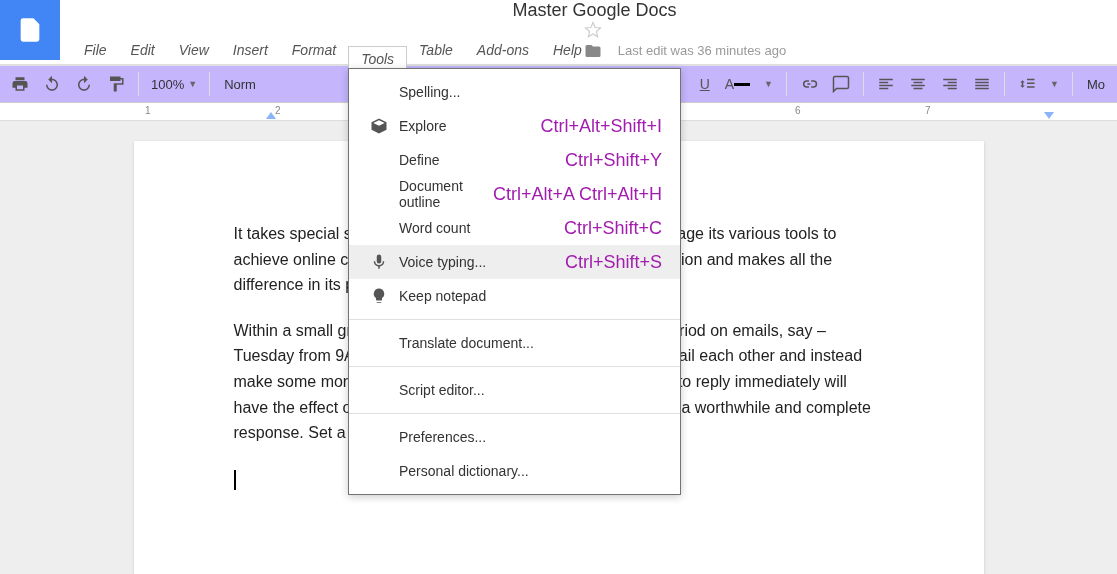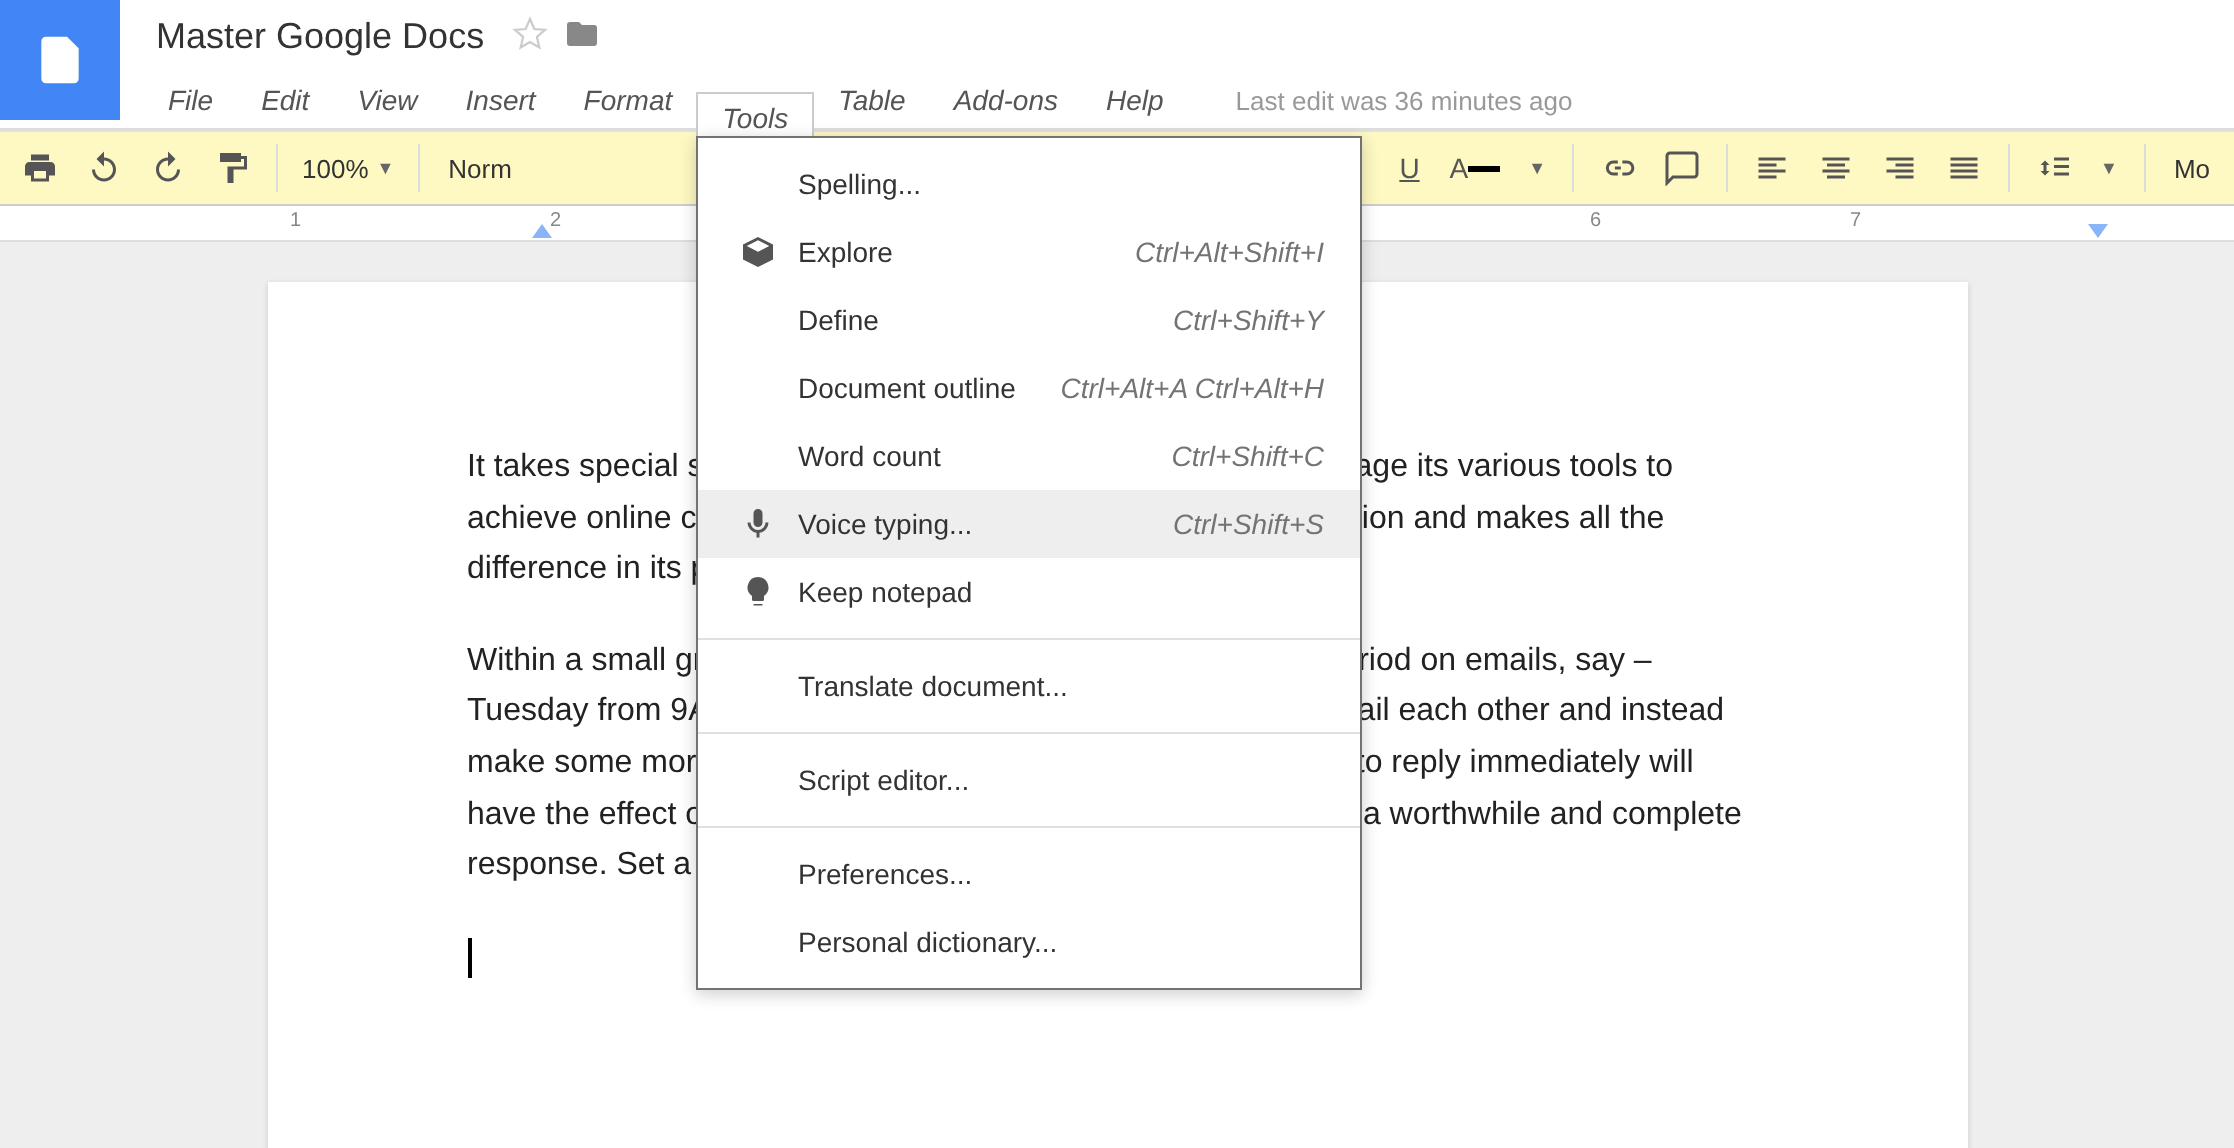--- a/index.html
+++ b/index.html
@@ -1,35 +1,35 @@
 <!DOCTYPE html>
 <html><head>
 <meta charset="utf-8">
 <style>
 * { margin:0; padding:0; box-sizing:border-box; font-family:Arial,sans-serif; }
 body { background:#eee; font-size:14px; color:#333; overflow:hidden; }
 
 .header { background:#fff; border-bottom:1px solid #ddd; position:relative; z-index:10; }
-.titlebar { display:flex; align-items:center; height:36px; }
+.titlebar { display:flex; align-items:center; height:36px;flex-direction:column; }
 .logo { width:60px; height:60px; background:#4285f4; display:flex; align-items:center; justify-content:center; color:#fff; }
 .logo svg { width:28px; height:28px; fill:#fff; }
 .docname { font-size:18px; color:#333; padding:0 6px; margin-left:12px; }
 .star, .folder { margin-left:8px; color:#ccc; cursor:pointer; }
 .star svg, .folder svg { width:18px; height:18px; fill:#ccc; }
 .folder svg { fill:#888; }
 
 .topstack { display:flex; }
 .topright { flex:1; }
 
 .menubar { display:flex; align-items:center; height:28px; padding-left:12px; }
 .menuitem { padding:4px 12px; color:#555; cursor:pointer; font-size:14px;font-style:italic; }
 .menuitem.open { background:#fff; border:1px solid #ccc; border-bottom:none; position:relative; top:8px; }
 .lastedit { margin-left:24px; color:#999; font-size:13px; }
 
-.toolbar { display:flex; align-items:center; height:38px; background:#fef9c3; border-top:1px solid #e0e0e0; border-bottom:1px solid #ccc; padding:0 4px; position:relative; z-index:5; }
+.toolbar { display:flex; align-items:center; height:38px; background:#c4b5fd; border-top:1px solid #e0e0e0; border-bottom:1px solid #ccc; padding:0 4px; position:relative; z-index:5; }
 .tbtn { padding:4px 6px; margin:0 1px; color:#555; cursor:pointer; display:flex; align-items:center; justify-content:center; min-width:24px; height:28px; }
 .tbtn svg { width:18px; height:18px; fill:#555; }
 .tsep { width:1px; height:24px; background:#ddd; margin:0 6px; }
 .zoom { display:flex; align-items:center; padding:0 6px; color:#333; font-size:13px; }
 .zoom .arrow { margin-left:4px; font-size:9px; color:#666; }
 .style { padding:0 8px; color:#333; font-size:13px; }
 .gap { flex:1; }
 
 .textcolor .bar { display:block; width:16px; height:3px; background:#000; margin-top:1px; }
 
@@ -43,21 +43,21 @@
 .page { width:850px; min-height:500px; background:#fff; box-shadow:0 1px 3px rgba(0,0,0,0.15); padding:80px 100px; font-size:16px; line-height:1.6; color:#222; }
 .page p { margin-bottom:20px; }
 .cursor { display:inline-block; width:2px; height:20px; background:#000; vertical-align:middle; }
 
 .dropdown { position:absolute; top:68px; left:348px; width:333px; background:#fff; border:1px solid #737373; box-shadow:0 2px 8px rgba(0,0,0,0.2); z-index:100; padding:6px 0; }
 .dditem { display:flex; align-items:center; height:34px; padding:0 18px; cursor:pointer; color:#333; font-size:14px; }
 .dditem:hover, .dditem.hover { background:#eee; }
 .ddicon { width:24px; display:flex; justify-content:center; margin-right:8px; }
 .ddicon svg { width:18px; height:18px; fill:#555; }
 .ddlabel { flex:1; }
-.ddshort { color:#737373; font-size:14px;font-style:italic; }
+.ddshort { color:#a21caf; font-size:18px; }
 .ddsep { height:1px; background:#e0e0e0; margin:6px 0; }
 
 .underlined { text-decoration:underline; }
 </style>
 </head>
 <body>
 
 <div class="header">
   <div class="topstack">
     <div class="logo">

